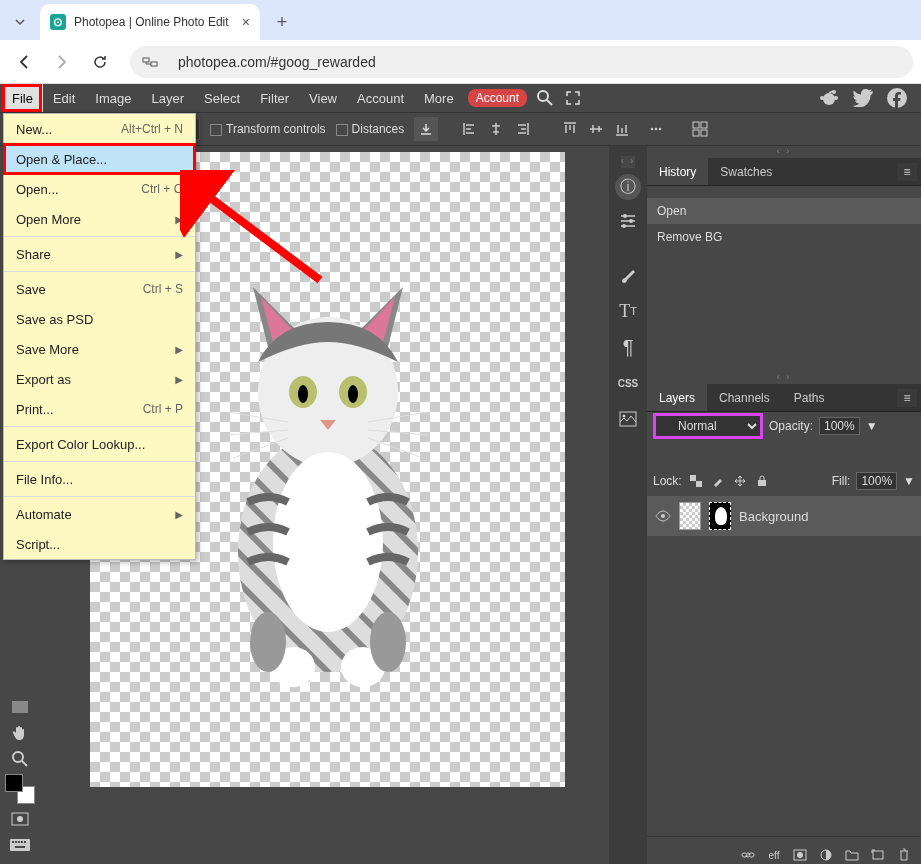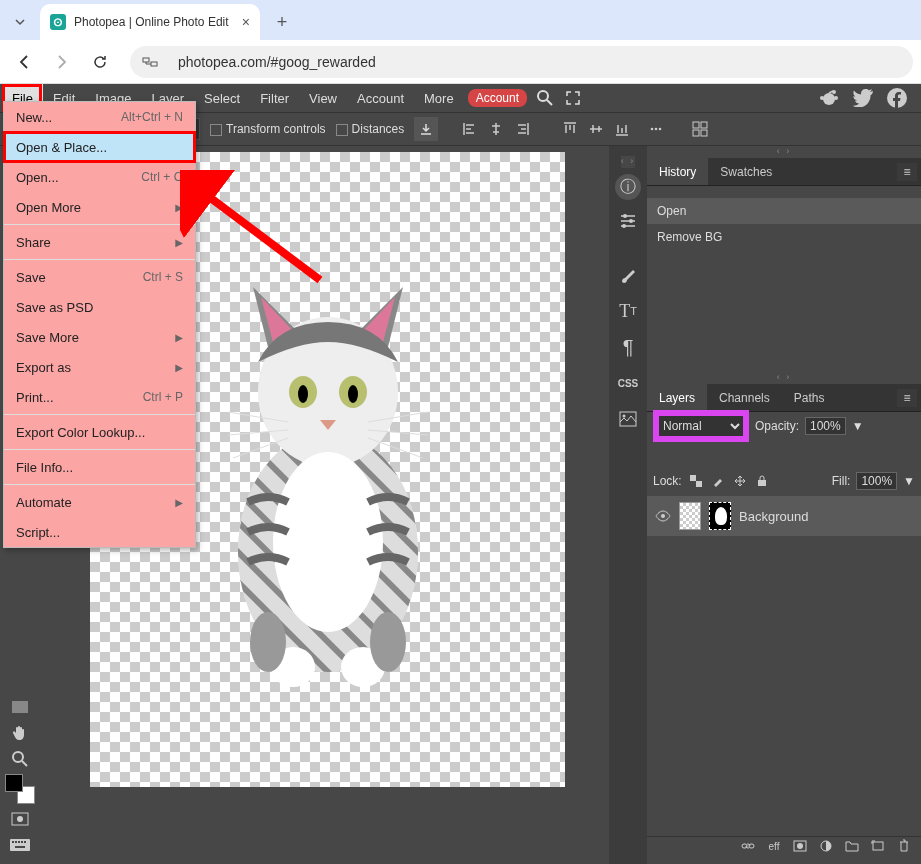--- a/index.html
+++ b/index.html
@@ -62,36 +62,36 @@
 .ptab { padding: 0 12px; height: 100%; display: flex; align-items: center; }
 .ptab.active { background: #474747; color: #fff; }
 .panel-menu { margin-left: auto; width: 20px; height: 18px; background: #3a3a3a; display: flex; align-items: center; justify-content: center; margin-right: 4px; }
 
 .history-body { flex: 0 0 174px; background: #474747; color: #ddd; font-size: 12px; margin-top: 12px; }
 .history-item { padding: 6px 10px; }
 .history-item.active { background: #5a5a5a; }
 
 .layers-body { flex: 1; background: #474747; display: flex; flex-direction: column; }
 .layers-controls { height: 28px; display: flex; align-items: center; padding: 0 6px; gap: 6px; color: #ddd; font-size: 12px; }
-.blend-select { background: #333; color: #ddd; border: 6px solid #d946ef; padding: 2px 0; font-size: 12px; width: 96px; }
+.blend-select { background: #333; color: #ddd; border: 3px solid #d946ef; padding: 2px 18px; font-size: 12px; width: 110px; }
 .opacity-box { background: #333; padding: 1px 4px; border: 1px solid #666; }
 .lock-row { height: 26px; display: flex; align-items: center; padding: 0 6px; gap: 6px; color: #ddd; font-size: 12px; margin-top: 28px; }
 .lock-icon { width: 16px; height: 16px; display: flex; align-items: center; justify-content: center; color: #ccc; }
 
 .layer-row { height: 40px; background: #5a5a5a; display: flex; align-items: center; padding: 0 8px; gap: 8px; color: #ddd; font-size: 13px; margin-top: 2px; }
 .layer-eye { color: #ccc; }
 .layer-thumb { width: 22px; height: 28px; background: repeating-conic-gradient(#ccc 0 25%, #fff 0 50%) 0 0/6px 6px; border: 1px solid #999; position: relative; }
 .layer-mask { width: 22px; height: 28px; background: #000; border: 1px dashed #fff; position: relative; }
 .layer-mask::after { content: ''; position: absolute; left: 5px; top: 4px; width: 12px; height: 18px; background: #fff; border-radius: 50% 50% 40% 40%; }
 
-.layers-footer { height: 28px; background: #474747; border-top: 1px solid #333; display: flex; align-items: flex-start; justify-content: flex-end; gap: 8px; padding: 0 8px; color: #ccc; font-size: 11px; }
+.layers-footer { height: 28px; background: #474747; border-top: 1px solid #333; display: flex; align-items: flex-end; justify-content: flex-end; gap: 8px; padding: 0 8px; color: #ccc; font-size: 11px; }
 .footer-icon { width: 18px; height: 18px; display: flex; align-items: center; justify-content: center; }
 
 
-.file-menu { position: absolute; left: 3px; top: 101px; width: 193px; background: #fca5a5; border: 1px solid #bbb; box-shadow: 2px 2px 6px rgba(0,0,0,0.3); z-index: 100; font-size: 13px; color: #222; }
+.file-menu { position: absolute; left: 3px; top: 113px; width: 193px; background: #fef9c3; border: 1px solid #bbb; box-shadow: 2px 2px 6px rgba(0,0,0,0.3); z-index: 100; font-size: 13px; color: #222; }
 .fm-item { height: 30px; display: flex; align-items: center; padding: 0 12px; justify-content: space-between; position: relative; }
 .fm-item.highlighted { background: #bfe3f7; }
 .fm-sep { height: 1px; background: #ddd; margin: 2px 0; }
 .fm-shortcut { color: #666; font-size: 12px; }
 .fm-arrow { color: #666; font-size: 10px; }
 .fm-highlight-border { position: absolute; left: -1px; top: -1px; right: -1px; bottom: -1px; border: 3px solid #ff0000; pointer-events: none; }
 
 
 .red-arrow { position: absolute; left: 180px; top: 170px; z-index: 200; pointer-events: none; }
 

